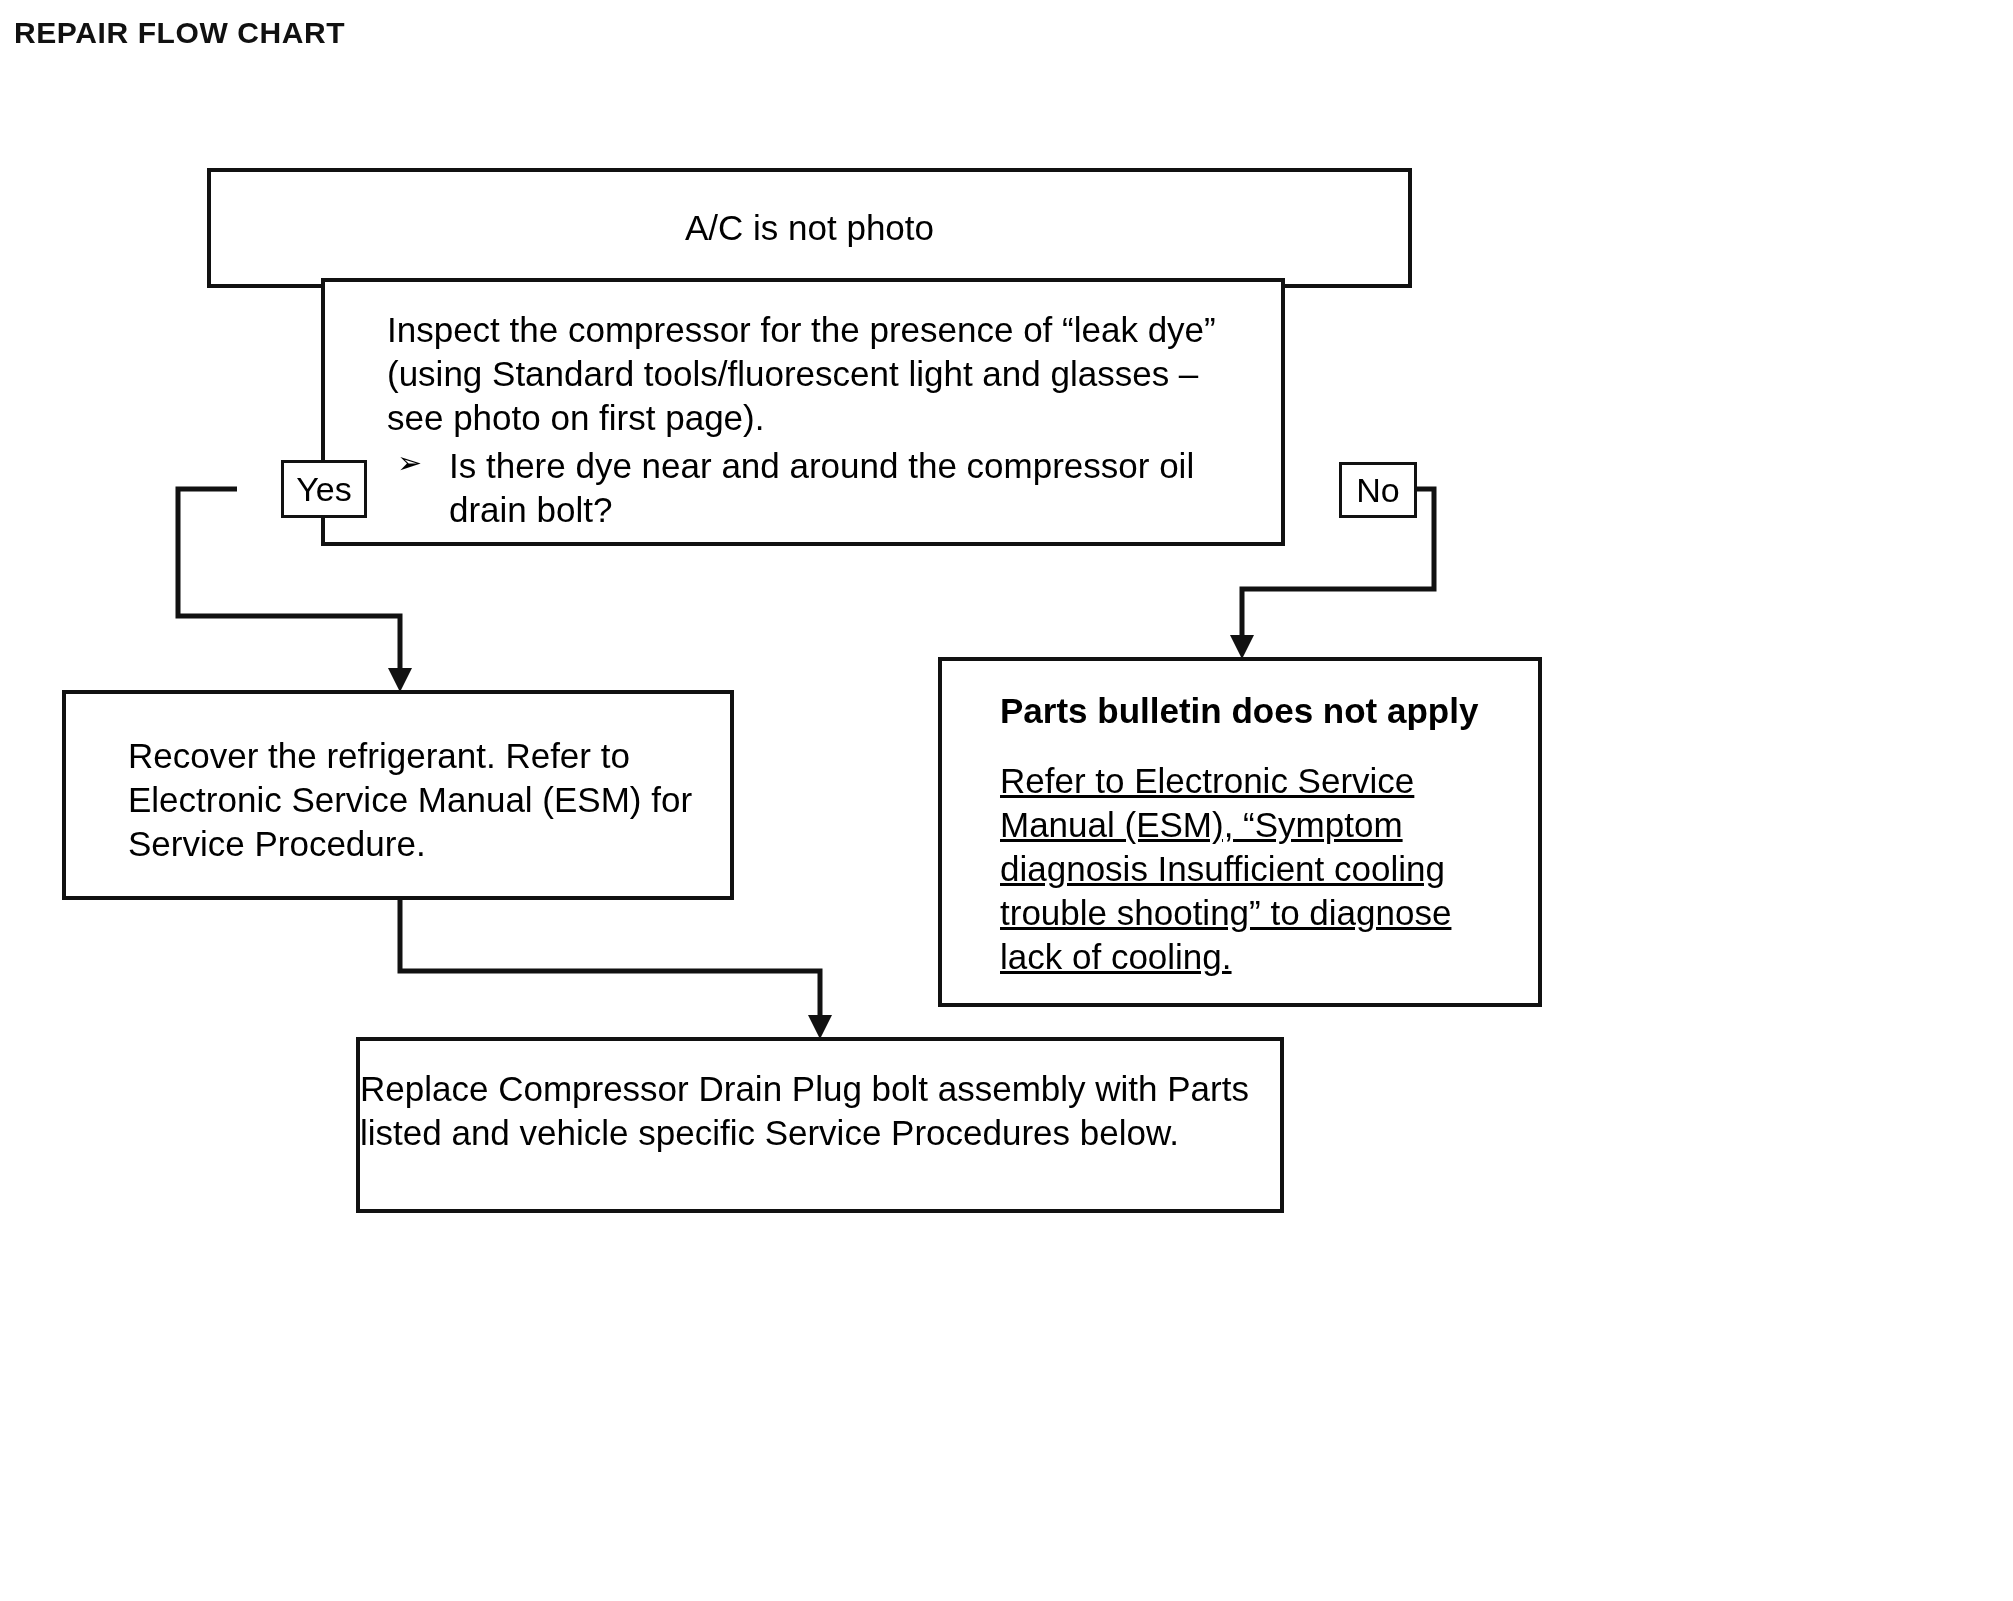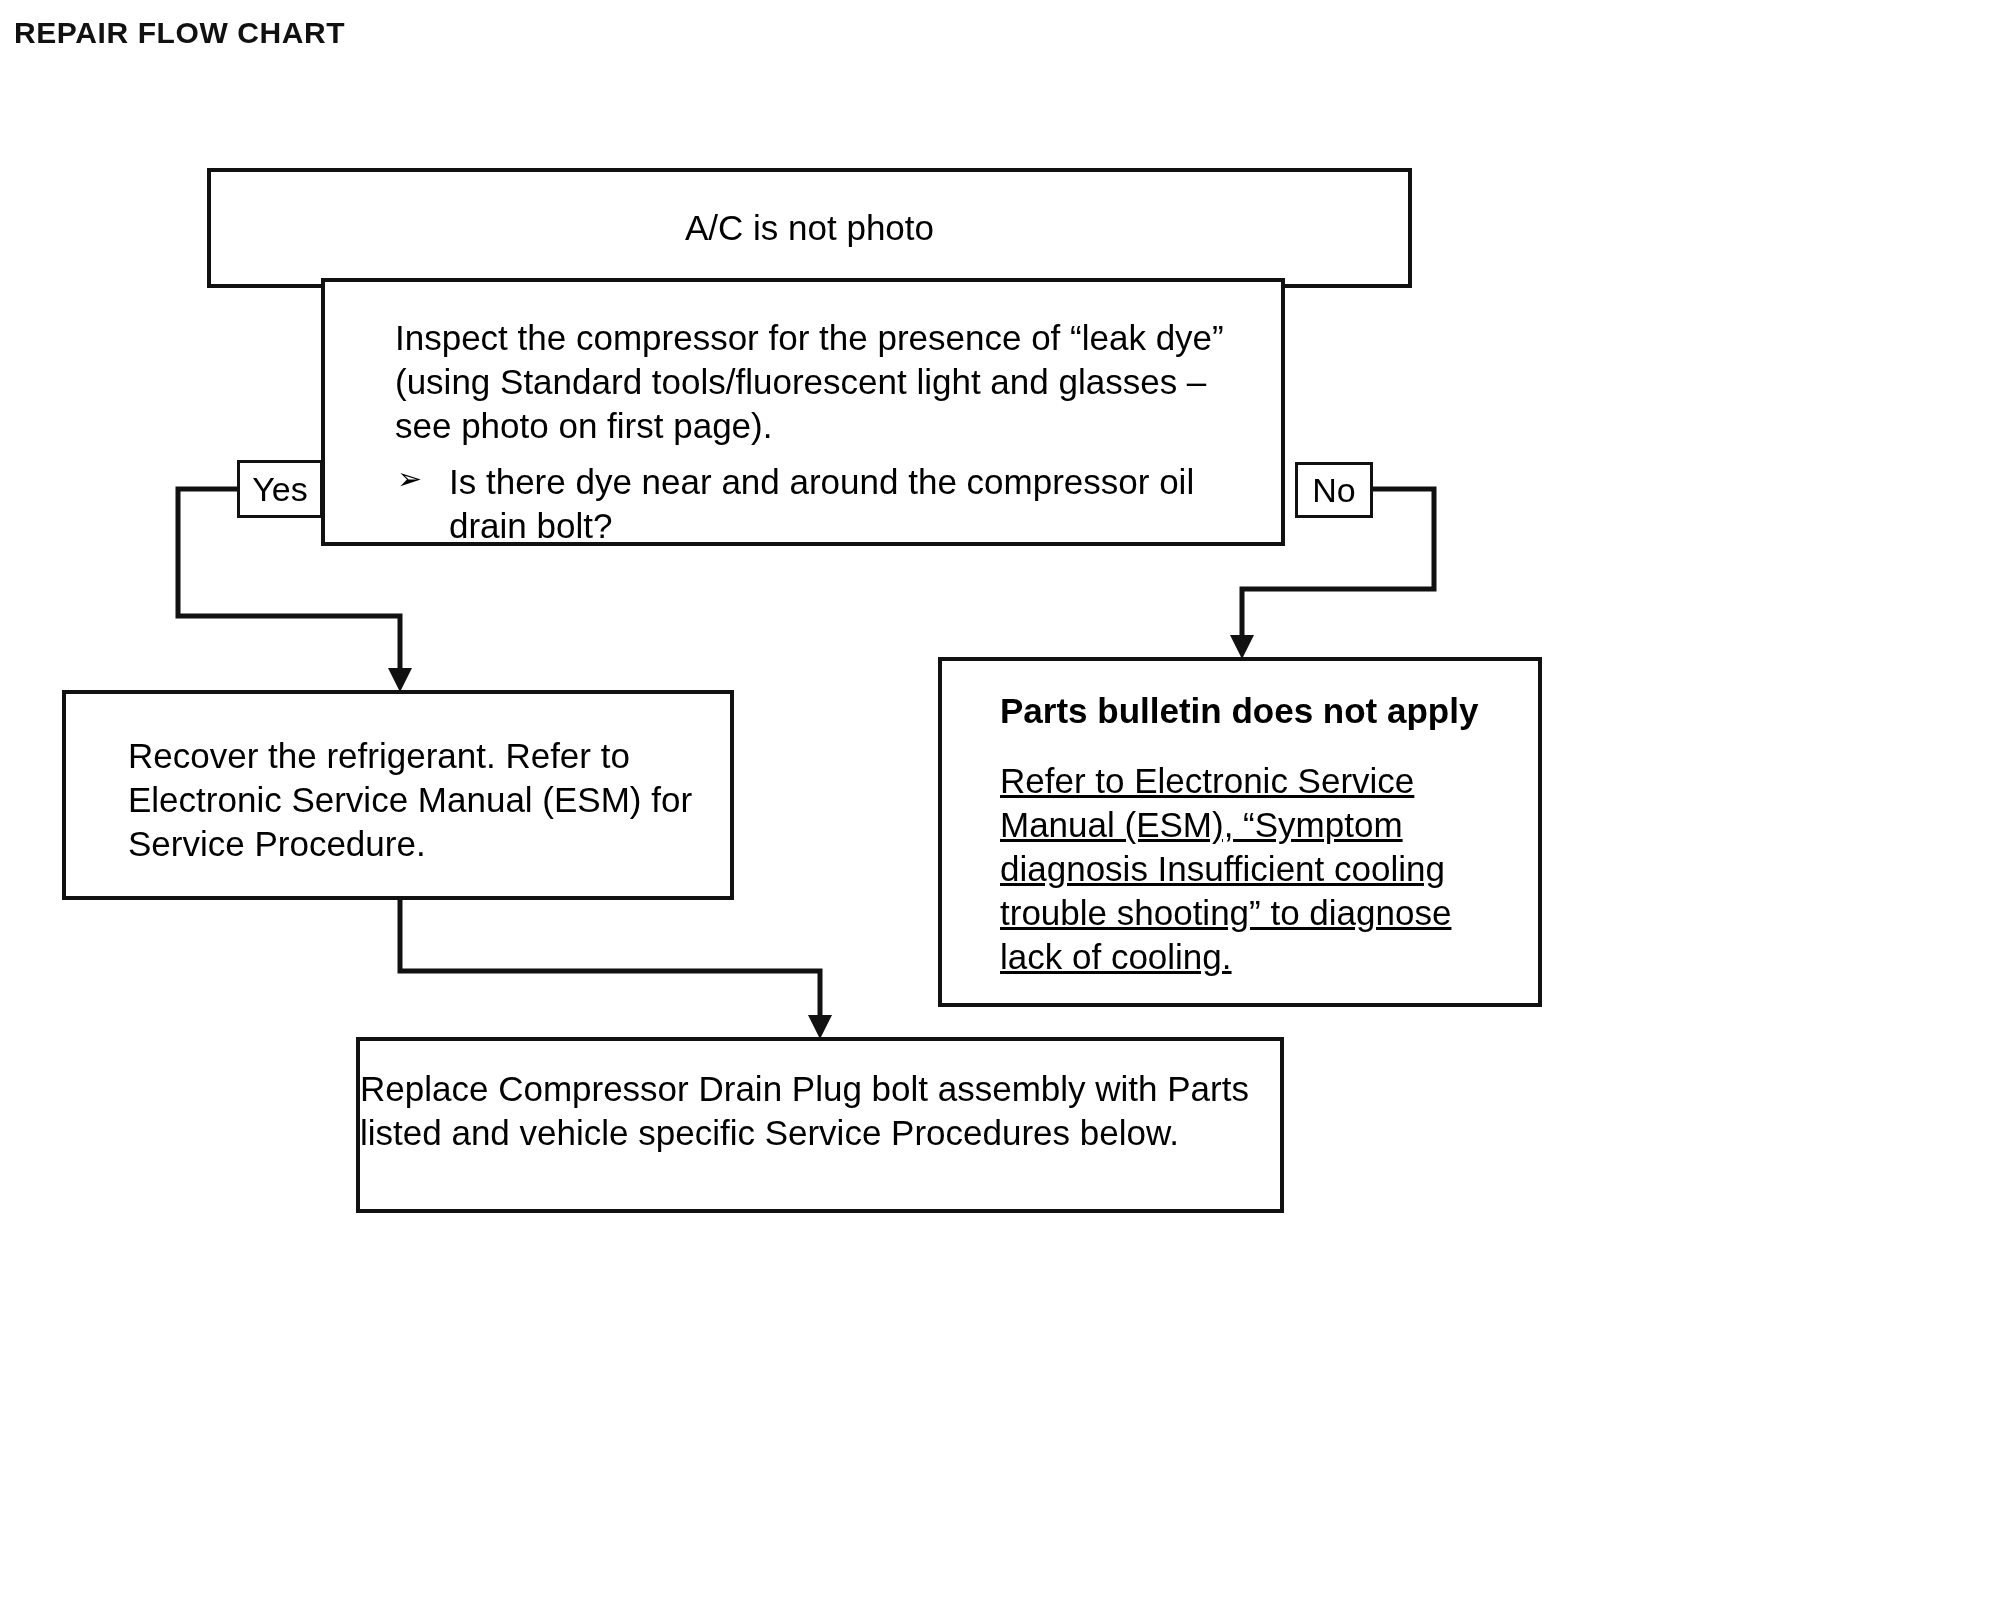--- a/index.html
+++ b/index.html
@@ -48,33 +48,34 @@
     position: absolute;
     box-sizing: border-box;
     border: 3px solid #111111;
     background: #ffffff;
     font-size: 34px;
     line-height: 1;
     display: flex;
     align-items: center;
     justify-content: center;
     z-index: 5;
+    margin-left: 44px;
   }
   
   #node-start {
     left: 207px; top: 168px; width: 1205px; height: 120px;
     display: flex; align-items: center; justify-content: center;
   }
   #node-start .node-text { text-align: center; }
 
   #node-decision {
     left: 321px; top: 278px; width: 964px; height: 268px;
     padding: 22px 14px 0 58px;
   }
-  .dec-para { margin: 12px; }
+  .dec-para { margin: 4px; }
   .dec-bullet-row {
     display: flex;
     margin-top: 2px;
     padding-left: 14px;
   }
   .dec-bullet-glyph {
     width: 52px;
     flex: 0 0 52px;
     font-size: 30px;
     line-height: 1.26;

